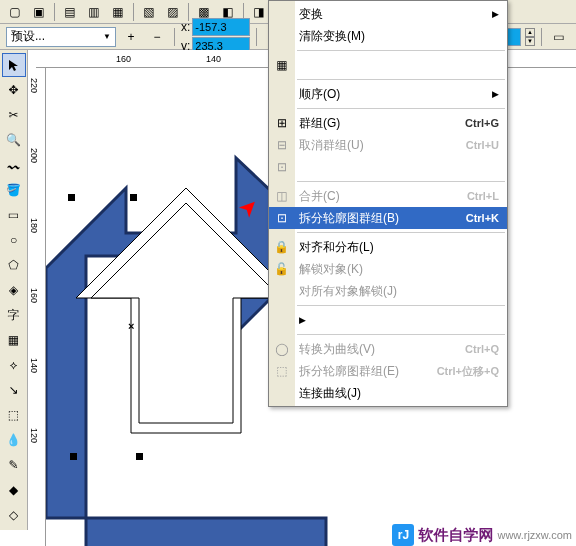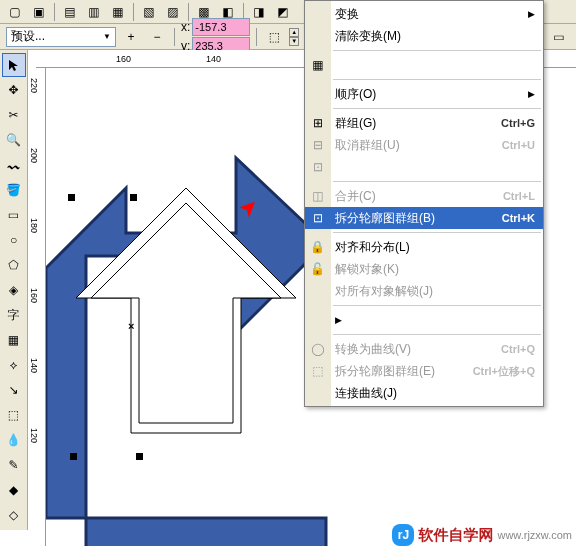--- a/index.html
+++ b/index.html
@@ -1,51 +1,51 @@
 <!DOCTYPE html>
 <html><head>
 <meta charset="utf-8">
 <style>
 * { box-sizing: border-box; margin: 0; padding: 0; }
 body { font-family: "Microsoft YaHei", sans-serif; font-size: 12px; background: #fff; width: 576px; height: 546px; overflow: hidden; position: relative; }
 .toolbar-row { height: 24px; background: #ece9d8; border-bottom: 1px solid #aaa; display: flex; align-items: center; padding: 0 4px; gap: 2px; }
 .tb-btn { width: 22px; height: 20px; display: flex; align-items: center; justify-content: center; border: 1px solid transparent; }
 .tb-sep { width: 1px; height: 18px; background: #999; margin: 0 2px; }
-.input-box { height: 18px; border: 1px solid #7f9db9; background: #f9a8d4; padding: 0 2px; font-size: 11px; display: inline-flex; align-items: center; }
+.input-box { height: 18px; border: 1px solid #7f9db9; background: #0ea5e9; padding: 0 2px; font-size: 11px; display: inline-flex; align-items: center; }
 .spin { width: 10px; height: 18px; display: flex; flex-direction: column; }
 .spin-btn { width: 10px; height: 9px; background: #ece9d8; border: 1px solid #888; font-size: 6px; display: flex; align-items: center; justify-content: center; }
 .preset-row { height: 26px; background: #ece9d8; border-bottom: 1px solid #aaa; display: flex; align-items: center; padding: 0 6px; gap: 4px; }
 .preset-select { width: 110px; height: 20px; border: 1px solid #7f9db9; background: #fff; display: flex; align-items: center; padding: 0 4px; justify-content: space-between; }
 .drop-arrow { font-size: 8px; }
 .left-toolbox { position: absolute; left: 0; top: 50px; width: 28px; background: #ece9d8; border-right: 1px solid #aaa; padding: 2px 0; }
 .tool-btn { width: 24px; height: 24px; margin: 1px auto; display: flex; align-items: center; justify-content: center; }
 .tool-btn.selected { background: #c8d8f0; border: 1px solid #316ac5; }
 .ruler-h { position: absolute; left: 36px; top: 50px; right: 0; height: 18px; background: #fff; border-bottom: 1px solid #999; font-size: 9px; overflow: hidden; }
 .ruler-h .tick { position: absolute; top: 4px; font-size: 9px; }
 .ruler-v { position: absolute; left: 28px; top: 68px; width: 18px; bottom: 0; background: #fff; border-right: 1px solid #999; font-size: 9px; }
 .ruler-v .tick { position: absolute; left: 1px; font-size: 9px; writing-mode: vertical-rl; }
 .canvas { position: absolute; left: 46px; top: 68px; right: 0; bottom: 0; background: #fff; overflow: hidden; }
-.context-menu { position: absolute; left: 268px; top: 0; width: 240px; background: #fff; border: 1px solid #808080; box-shadow: 2px 2px 4px rgba(0,0,0,.3); padding: 2px 0; z-index: 100; margin-left: 36px; }
+.context-menu { position: absolute; left: 268px; top: 0; width: 240px; background: #fff; border: 1px solid #808080; box-shadow: 2px 2px 4px rgba(0,0,0,.3); padding: 2px 0; z-index: 100; }
 .menu-icon-col { position: absolute; left: 0; top: 0; bottom: 0; width: 26px; background: #ece9d8; }
 .menu-item { position: relative; height: 22px; display: flex; align-items: center; padding-left: 30px; padding-right: 8px; z-index: 2; }
 .menu-item.highlighted { background: #316ac5; color: #fff; }
 .menu-item.disabled { color: #999; }
 .menu-icon { position: absolute; left: 4px; width: 18px; text-align: center; font-size: 12px; }
 .menu-label { flex: 1; }
 .menu-shortcut { color: #333; font-size: 11px; font-weight: bold; }
 .menu-item.highlighted .menu-shortcut { color: #fff; }
 .menu-item.disabled .menu-shortcut { color: #bbb; }
 .menu-arrow { font-size: 9px; }
 .menu-sep { height: 1px; background: #ccc; margin: 3px 2px 3px 28px; }
 .arrow-pointer { position: absolute; left: 240px; top: 195px; z-index: 101; color: #f00; font-size: 20px; font-weight: bold; transform: rotate(-45deg); }
 .sel-handle { width: 7px; height: 7px; background: #000; position: absolute; }
 .sel-x { position: absolute; font-size: 11px; font-weight: bold; }
 .watermark { position: absolute; right: 4px; bottom: 0px; display: flex; align-items: center; gap: 4px; z-index: 5; }
-.wm-logo { width: 22px; height: 22px; background: #2196f3; color: #fff; font-weight: bold; display: flex; align-items: center; justify-content: center; border-radius: 8px; margin-left: 12px; }
-.wm-text1 { color: #b91c1c; font-weight: bold; font-size: 15px; }
+.wm-logo { width: 22px; height: 22px; background: #2196f3; color: #fff; font-weight: bold; display: flex; align-items: center; justify-content: center; border-radius: 3px; margin-left: 12px; }
+.wm-text1 { color: #701a75; font-weight: bold; font-size: 15px; }
 .wm-url { color: #888; font-size: 11px; }
 svg.arrow-shape { position: absolute; }
 .coord-input { width: 58px; text-align: right; }
 .lock-icon { font-size: 11px; }
 .num-input { width: 40px; }
 </style>
 </head>
 <body>
 
 <div class="toolbar-row">

